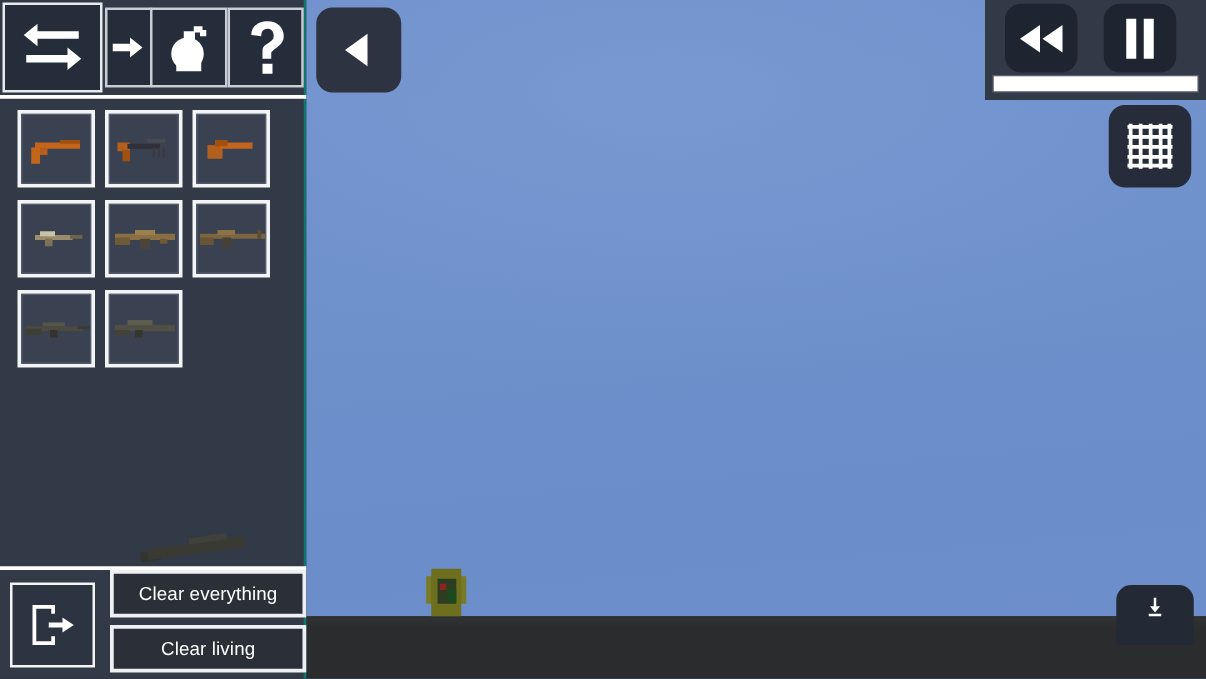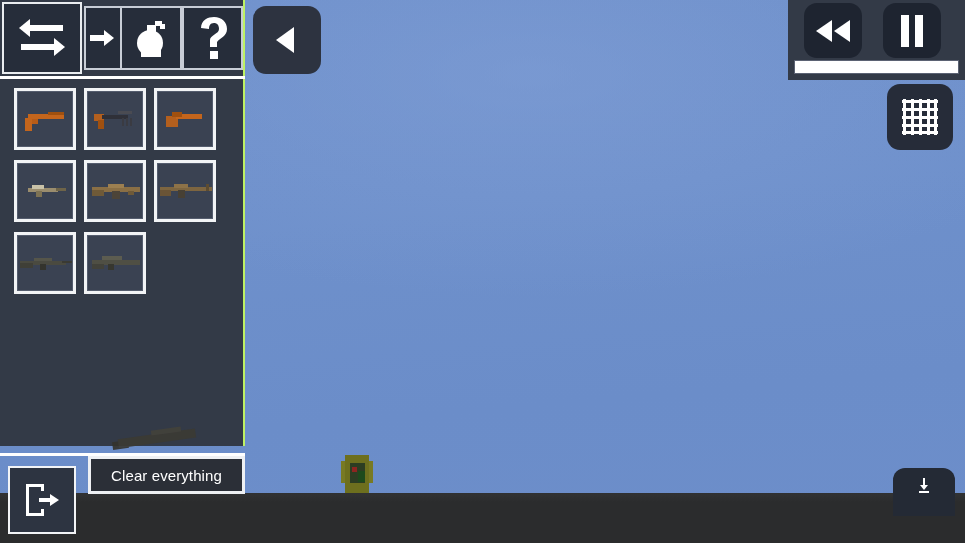--- a/index.html
+++ b/index.html
@@ -69,23 +69,23 @@
     width: 6px; height: 22px; background: #787a24;
   }
 
   
   .gun { position: relative; width: 56px; height: 26px; }
   .gun i { position: absolute; display: block; }
 
   
   #sidebar {
     position: absolute; left: 0; top: 0;
-    width: 245px; height: 446px;
+    width: 245px; height: 543px;
     background: #333a47;
-    border-right: 2px solid #bef264;
+    border-right: 2px solid #0f766e;
   }
 
   
   #tabbar {
     position: absolute; left: 0; top: 0;
     width: 245px; height: 78px;
   }
   .tab {
     position: absolute;
     background: #262d3a;
@@ -465,16 +465,19 @@
         <path d="M4 4 H22 V11 H19 V7 H7 V33 H19 V29 H22 V36 H4 Z" fill="#ffffff"></path>
         <rect x="17" y="18" width="13" height="4" fill="#ffffff"></rect>
         <polygon points="28,14 28,26 37,20" fill="#ffffff"></polygon>
       </svg>
     </div>
 
     <div id="clear-col">
       <div id="clear-everything" class="clear-btn">
         <span>Clear everything</span>
       </div>
+      <div id="clear-living" class="clear-btn">
+        <span>Clear living</span>
+      </div>
     </div>
 
   </div>
 </div>
 
 </body></html>

